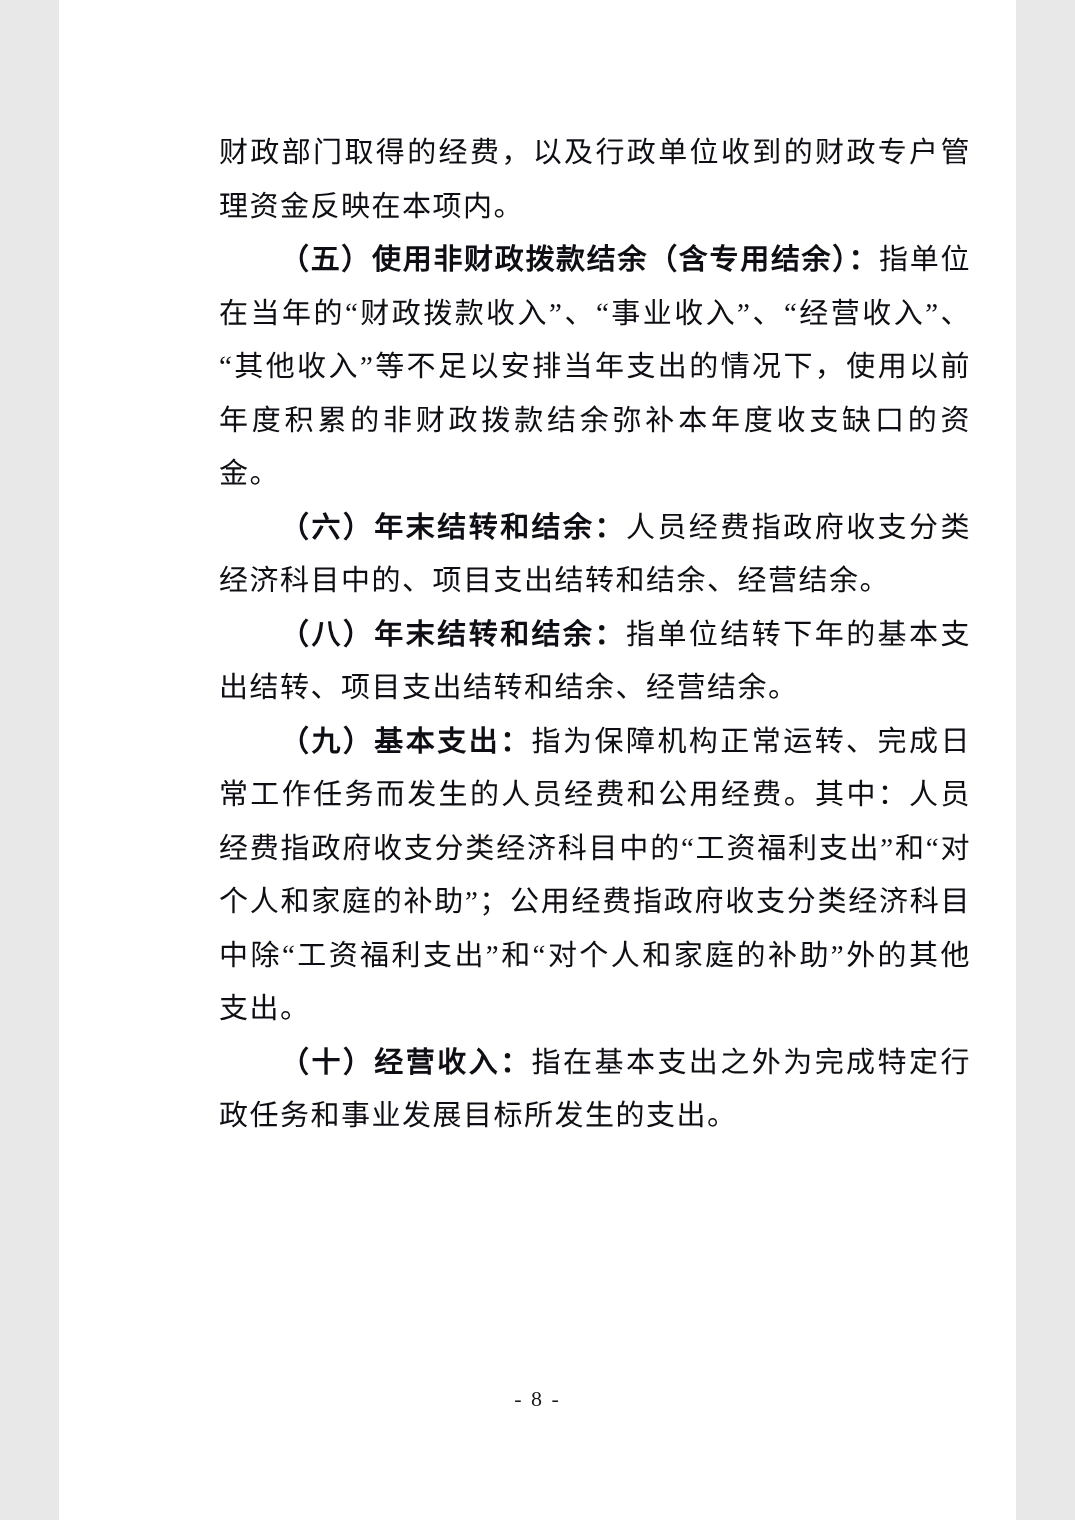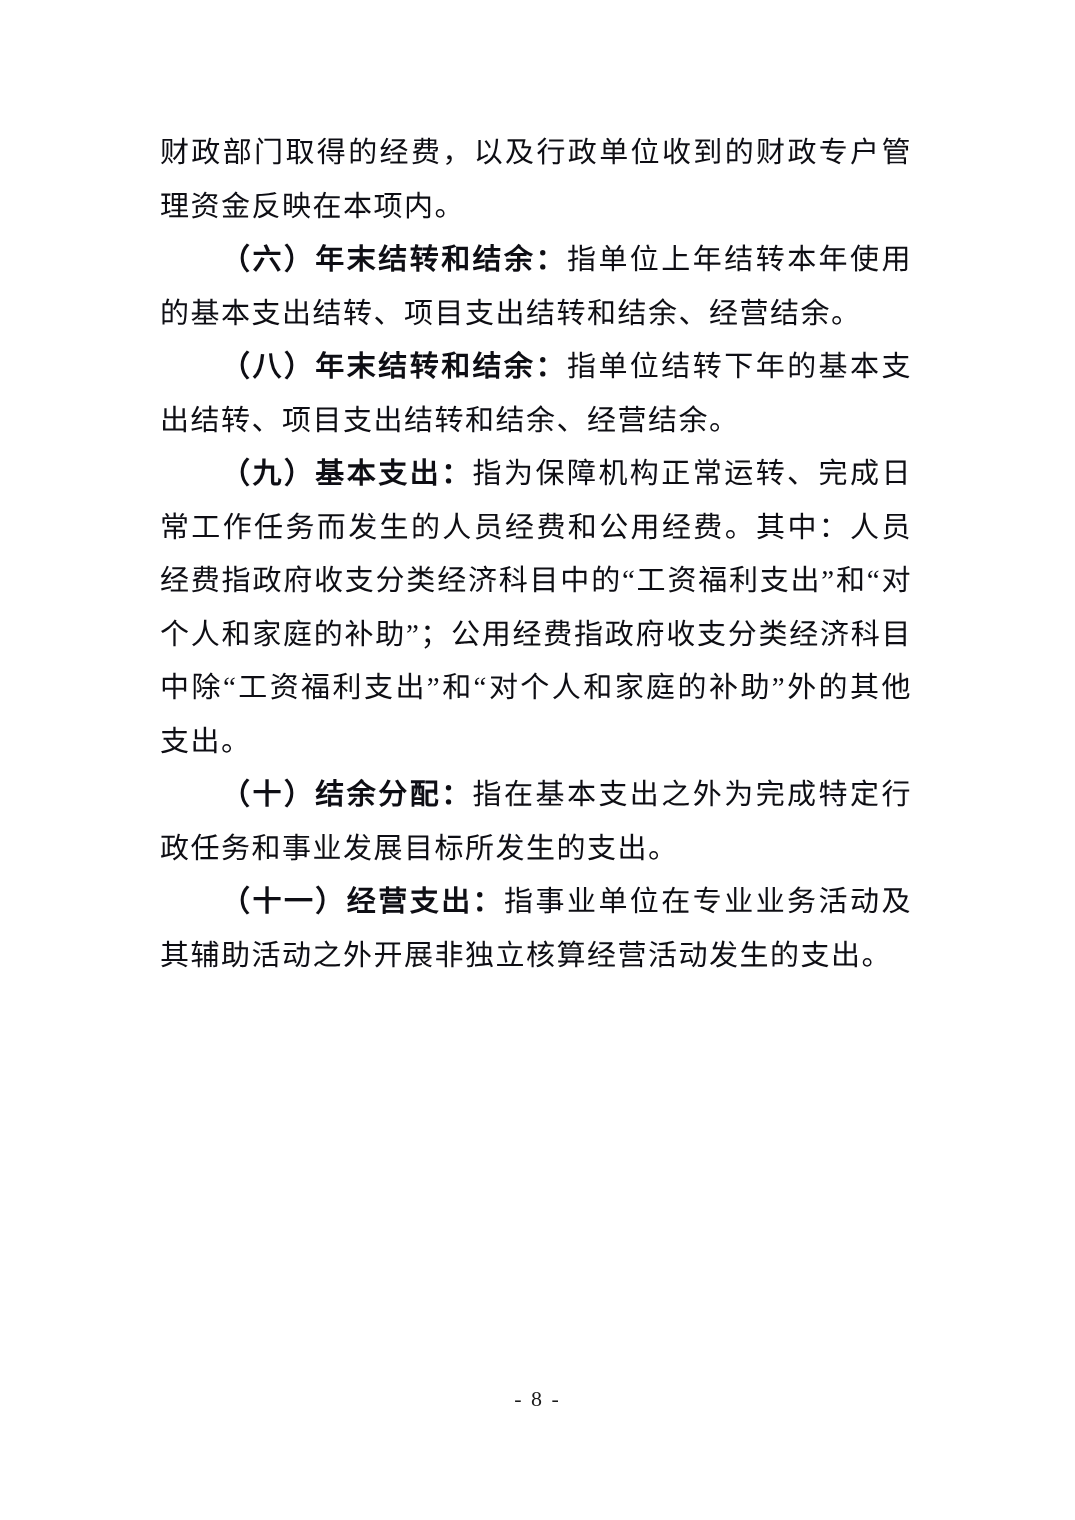--- a/index.html
+++ b/index.html
@@ -2,21 +2,21 @@
 <html lang="zh-CN"><head>
 <meta charset="utf-8">
 <style>
   html, body {
     margin: 0;
     padding: 0;
     background: #e8e8e8;
   }
   .page {
     position: relative;
-    width: 1075px;
+    width: 957px;
     height: 1520px;
     margin: 0 auto;
     background: #ffffff;
     color: #0e0e14;
     font-family: "Liberation Serif", "DejaVu Serif", serif;
     overflow: hidden;
   }
   .content {
     position: absolute;
     left: 160px;
@@ -51,30 +51,30 @@
   }
 </style>
 </head>
 <body>
 
 <div class="page">
   <div class="content">
 
     <p class="para no-indent"><span class="head"></span><span>财政部门取得的经费，以及行政单位收到的财政专户管理资金反映在本项内。</span></p>
 
+    <p class="para"><span class="head">（五）使用非财政拨款结余（含专用结余）：</span><span>指单位在当年的“财政拨款收入”、“事业收入”、“经营收入”、“其他收入”等不足以安排当年支出的情况下，使用以前年度积累的非财政拨款结余弥补本年度收支缺口的资金。</span></p>
 
-    <p class="para"><span class="head">（六）年末结转和结余：</span><span>指单位上年结转本年使用的基本支出结转、项目支出结转和结余、经营结余。</span></p>
+    <p class="para"><span class="head">（六）年末结转和结余：</span><span>人员经费指政府收支分类经济科目中的、项目支出结转和结余、经营结余。</span></p>
 
 
     <p class="para"><span class="head">（八）年末结转和结余：</span><span>指单位结转下年的基本支出结转、项目支出结转和结余、经营结余。</span></p>
 
     <p class="para"><span class="head">（九）基本支出：</span><span>指为保障机构正常运转、完成日常工作任务而发生的人员经费和公用经费。其中：人员经费指政府收支分类经济科目中的“工资福利支出”和“对个人和家庭的补助”；公用经费指政府收支分类经济科目中除“工资福利支出”和“对个人和家庭的补助”外的其他支出。</span></p>
 
-    <p class="para"><span class="head">（十）结余分配：</span><span>指在基本支出之外为完成特定行政任务和事业发展目标所发生的支出。</span></p>
+    <p class="para"><span class="head">（十）经营收入：</span><span>指在基本支出之外为完成特定行政任务和事业发展目标所发生的支出。</span></p>
 
-    <p class="para"><span class="head">（十一）经营支出：</span><span>指事业单位在专业业务活动及其辅助活动之外开展非独立核算经营活动发生的支出。</span></p>
 
   </div>
 
   <div class="footer">
     <span>- 8 -</span>
   </div>
 </div>
 
 </body></html>

